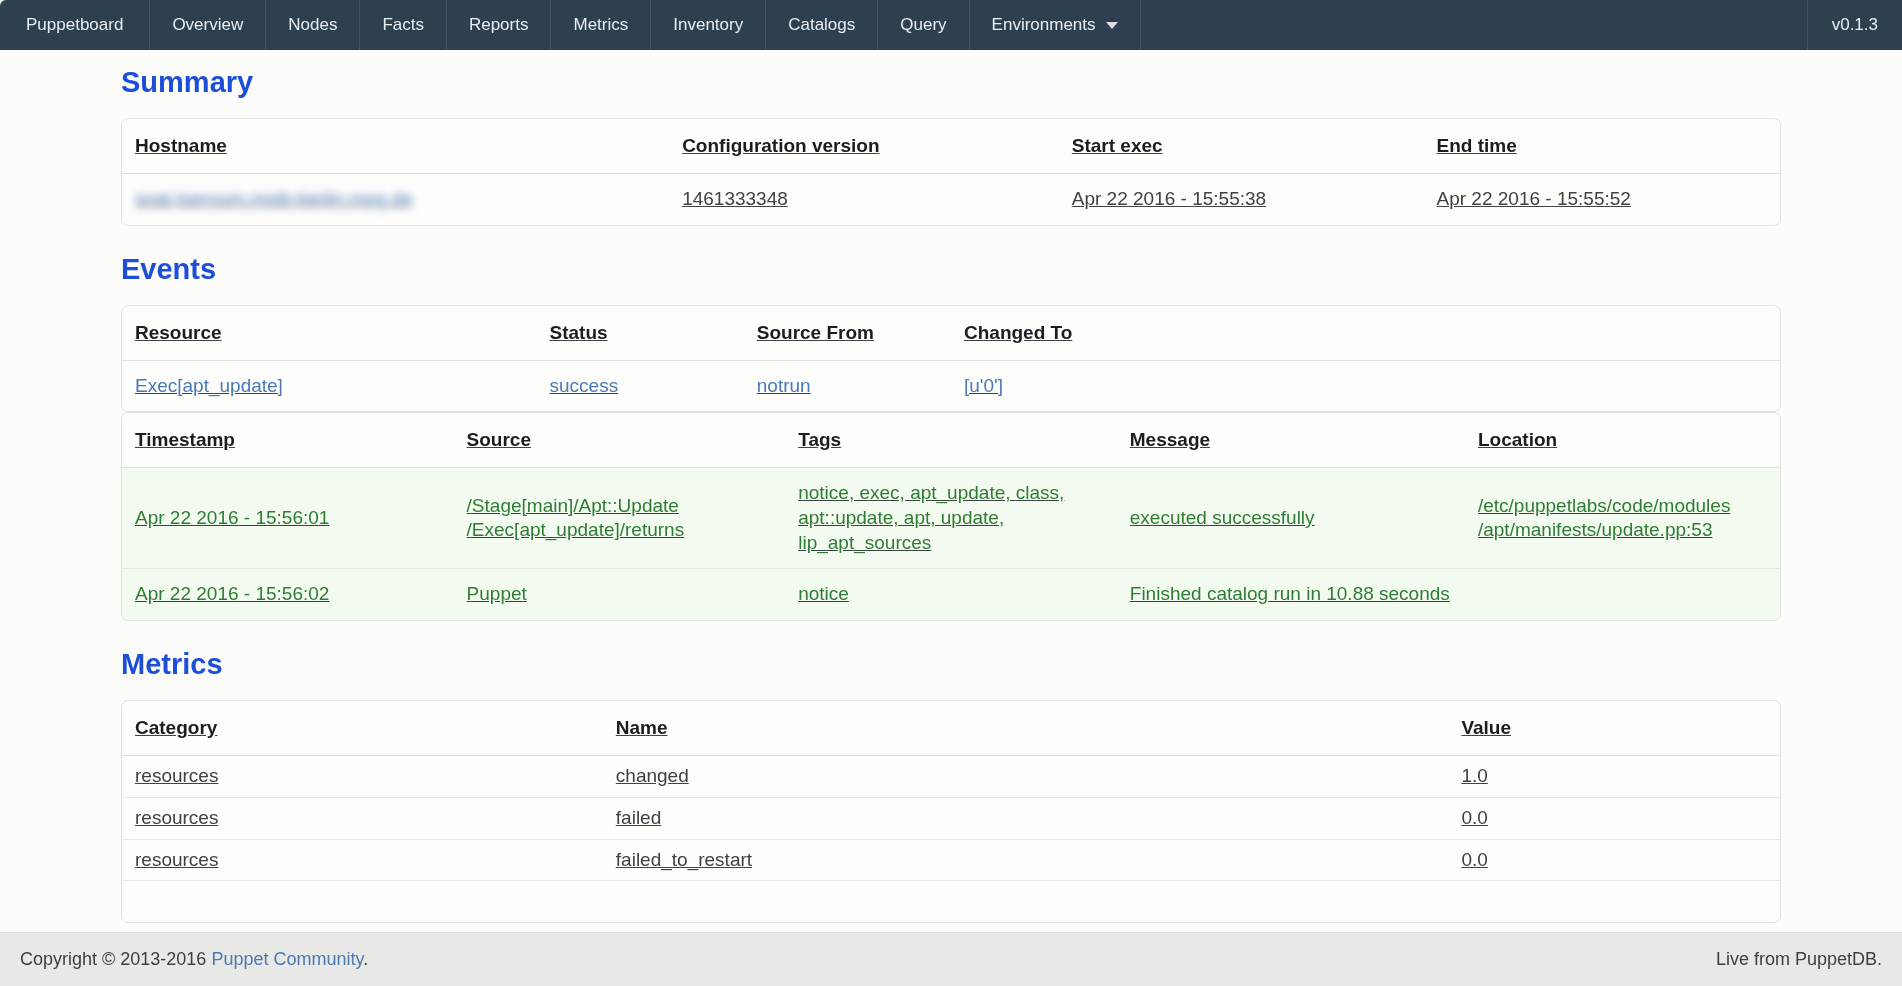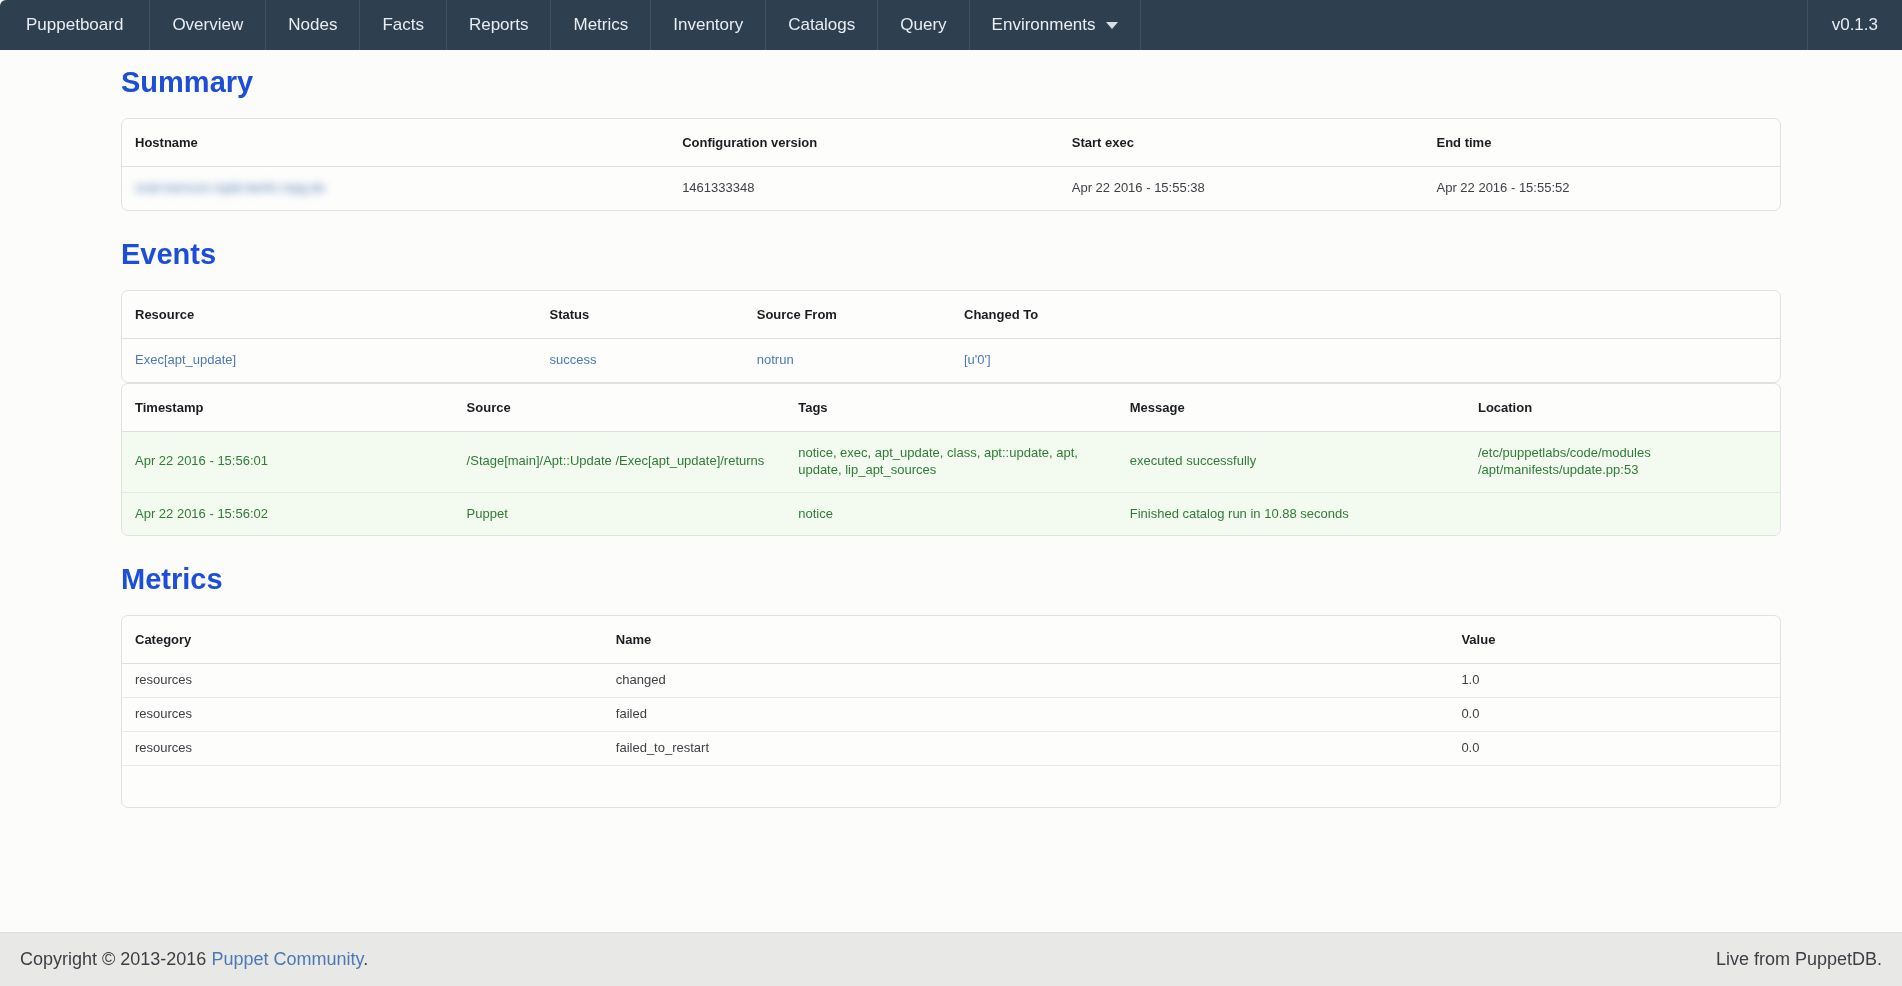--- a/index.html
+++ b/index.html
@@ -58,21 +58,21 @@
     margin: 27px 0 19px 0;
   }
   .container > h2:first-child { margin-top: 16px; }
 
   .panel {
     border: 1px solid #e1e1de;
     border-radius: 7px;
     background: #fdfdfc;
     overflow: hidden;
   }
-  table { width: 100%; border-collapse: separate; border-spacing: 0; font-size: 13px; }
+  table { width: 100%; border-collapse: separate; border-spacing: 0; font-size: 19px; text-decoration: underline; }
   thead th {
     text-align: left;
     font-weight: 700;
     color: #1b1d21;
     padding: 16px 13px;
     border-bottom: 1px solid #dfdfdc;
   }
   tbody td {
     padding: 13px 13px;
     line-height: 1.3;

